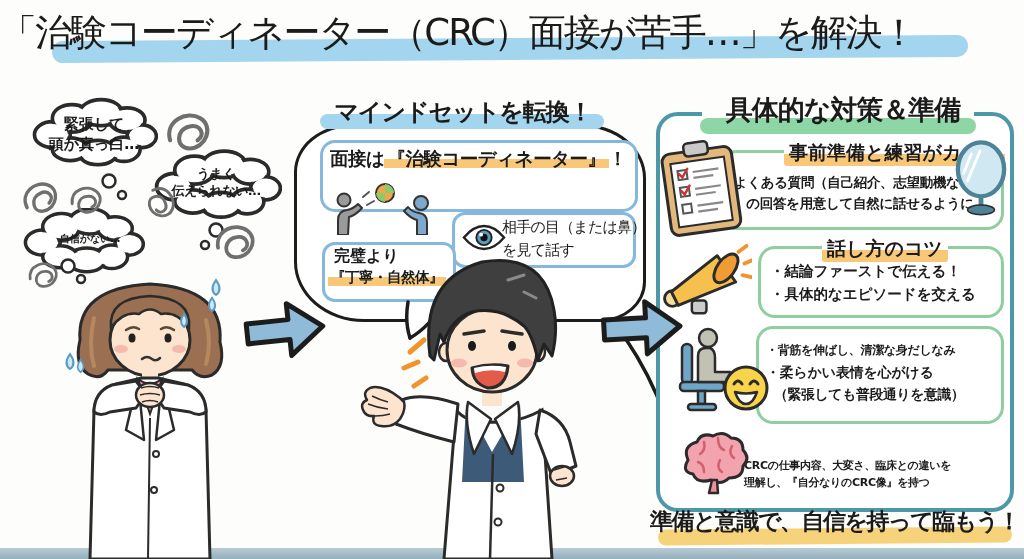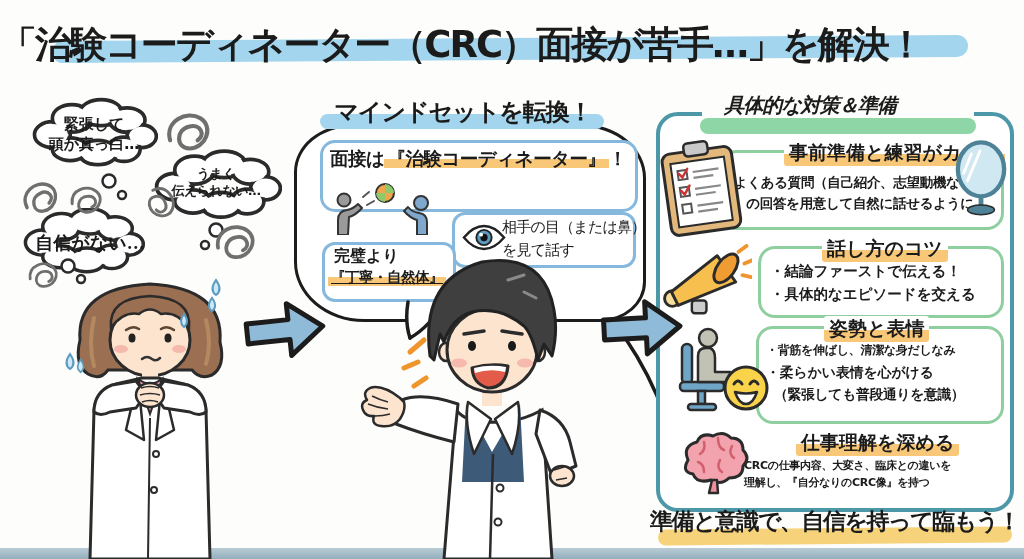--- a/index.html
+++ b/index.html
@@ -56,21 +56,21 @@
       <g id="blockArrow">
         <path d="M4,22 L46,22 L46,6 L80,32 L46,58 L46,42 L4,42 Z" fill="#8fbbd9" stroke="#1c1c1c" stroke-width="5" stroke-linejoin="round"></path>
       </g>
       <g id="dropShape">
         <path d="M8,0 Q15,10 8,15 Q1,10 8,0 Z" fill="#cde9f8" stroke="#5b9bc0" stroke-width="2"></path>
       </g>
     </defs>
   </svg>
 
   <div class="swoosh" style="left:52px;top:38px;width:916px;height:22px;background:#a3d6ee;transform:rotate(-0.4deg);"></div>
-  <h1 class="abs ctr nw" style="left:0;top:8px;width:871px;font-size:37px;font-weight:700;letter-spacing:-2px;margin-top:12px;">「治験コーディネーター（CRC）面接が苦手…」を解決！</h1>
+  <h1 class="abs ctr nw" style="left:0;top:8px;width:871px;font-size:37px;font-weight:400;letter-spacing:-2px;">「治験コーディネーター（CRC）面接が苦手…」を解決！</h1>
 
   <svg class="abs" style="left:28px;top:96px;" width="130" height="74" viewBox="0 0 160 84">
       <use href="#cloudShape"></use>
     </svg>
   <div class="cloud-text ctr pre" style="left:38px;top:115px;width:112px;font-size:15px;">緊張して
 頭が真っ白…</div>
   <svg class="abs" style="left:98px;top:172px;" width="34" height="34">
     <circle cx="11" cy="9" r="6.5" fill="#fff" stroke="#2b2b2b" stroke-width="2.5"></circle>
     <circle cx="24" cy="23" r="4" fill="#fff" stroke="#2b2b2b" stroke-width="2.5"></circle>
   </svg>
@@ -81,21 +81,21 @@
   <div class="cloud-text ctr pre" style="left:156px;top:166px;width:120px;font-size:13px;letter-spacing:-0.5px;">うまく
 伝えられない…</div>
   <svg class="abs" style="left:196px;top:222px;" width="34" height="34">
     <circle cx="20" cy="8" r="6.5" fill="#fff" stroke="#2b2b2b" stroke-width="2.5"></circle>
     <circle cx="9" cy="23" r="4" fill="#fff" stroke="#2b2b2b" stroke-width="2.5"></circle>
   </svg>
 
   <svg class="abs" style="left:18px;top:208px;" width="128" height="66" viewBox="0 0 160 84">
       <use href="#cloudShape"></use>
     </svg>
-  <div class="cloud-text ctr nw" style="left:24px;top:232px;width:132px;font-size:18px;font-family:Liberation Serif, serif;">自信がない…</div>
+  <div class="cloud-text ctr nw" style="left:24px;top:232px;width:132px;font-size:10px;">自信がない…</div>
   <svg class="abs" style="left:58px;top:258px;" width="34" height="34">
     <circle cx="10" cy="8" r="6.5" fill="#fff" stroke="#2b2b2b" stroke-width="2.5"></circle>
     <circle cx="23" cy="21" r="4" fill="#fff" stroke="#2b2b2b" stroke-width="2.5"></circle>
   </svg>
 
   <svg class="abs" style="left:160px;top:110px;" width="56" height="44" viewBox="0 0 34 32">
       <use href="#scribble"></use>
     </svg>
   <svg class="abs" style="left:16px;top:180px;transform:rotate(-12deg);" width="48" height="36" viewBox="0 0 34 32">
       <use href="#scribble"></use>
@@ -180,21 +180,21 @@
     <path d="M2,14 Q12,2 23,2 Q34,2 44,14 Q34,26 23,26 Q12,26 2,14 Z" fill="#fff" stroke="#222" stroke-width="2.5"></path>
     <circle cx="23" cy="14" r="8" fill="#5b9bc0" stroke="#222" stroke-width="2"></circle>
     <circle cx="23" cy="14" r="3.8" fill="#111"></circle>
     <circle cx="20" cy="11" r="2" fill="#fff"></circle>
   </svg>
   <div class="abs pre" style="left:502px;top:216px;font-size:15px;font-weight:400;letter-spacing:-0.8px;line-height:1.55;">相手の目（または鼻）
 を見て話す</div>
 
   <div class="bubble-box" style="left:322px;top:242px;width:128px;height:54px;border-radius:13px;"></div>
   <div class="abs nw" style="left:334px;top:246px;font-size:16px;font-weight:800;">完璧より</div>
-  <div class="abs nw mk-or" style="left:328px;top:268px;font-size:14.5px;font-weight:800;letter-spacing:-0.5px;text-decoration:underline;">『丁寧・自然体』</div>
+  <div class="abs nw mk-or" style="left:328px;top:268px;font-size:14.5px;font-weight:800;letter-spacing:-0.5px;">『丁寧・自然体』</div>
 
   <svg class="abs" style="left:398px;top:300px;" width="52" height="44">
     <path d="M10,2 L46,2 C38,16 24,30 12,38 C8,24 8,12 10,2 Z" fill="#fff"></path>
     <path d="M10,2 C8,14 8,26 12,38" fill="none" stroke="#1c1c1c" stroke-width="3.5" stroke-linecap="round"></path>
     <path d="M46,2 C38,16 26,30 12,38" fill="none" stroke="#1c1c1c" stroke-width="3.5" stroke-linecap="round"></path>
   </svg>
 
   <svg class="abs" style="left:360px;top:252px;" width="290" height="307" viewBox="0 0 290 307">
     <path d="M60,88 L48,100 L44,114 L36,130 L30,144 Q16,140 10,146 Q2,152 6,158 Q0,162 4,168 Q8,174 16,172 Q14,180 24,180 Q36,180 44,172 Q52,162 50,150 L58,128 Z" fill="#fff" stroke="#2b2b2b" stroke-width="3" stroke-linejoin="round" opacity="0"></path>
 
@@ -232,21 +232,21 @@
     <path d="M112,116 Q130,111 148,114 Q146,136 128,136 Q113,132 112,116 Z" fill="#e25c49" stroke="#2b2b2b" stroke-width="3" stroke-linejoin="round"></path>
     <path d="M114,116 Q130,112 146,115 L145,120 Q130,116 115,121 Z" fill="#fff"></path>
 
     <path d="M64,88 L50,100 M58,110 L44,116 M66,126 L54,134" stroke="#f0942d" stroke-width="5" stroke-linecap="round"></path>
   </svg>
 
   <div class="abs" style="left:656px;top:112px;width:350px;height:392px;border:4px solid #4d98a8;border-radius:22px;background:#fff;"></div>
 
   <div class="abs" style="left:702px;top:106px;width:272px;height:14px;background:#fdfdfb;"></div>
   <div class="swoosh" style="left:700px;top:118px;width:276px;height:16px;background:#8ed6a5;"></div>
-  <h2 class="abs ctr nw" style="left:639px;top:92px;width:342px;font-size:20px;font-weight:800;letter-spacing:-1px;font-style:italic;">具体的な対策＆準備</h2>
+  <h2 class="abs ctr nw" style="left:672px;top:92px;width:342px;font-size:27px;font-weight:800;letter-spacing:-1px;">具体的な対策＆準備</h2>
 
   <div class="green-box" style="left:720px;top:150px;width:278px;height:74px;"></div>
   <div class="sec-title" style="left:736px;top:140px;font-size:19px;">事前準備と練習がカギ！</div>
   <div class="abs ctr pre" style="left:726px;top:172px;width:268px;font-size:13.5px;font-weight:700;line-height:1.55;letter-spacing:-0.3px;">よくある質問（自己紹介、志望動機など）
 の回答を用意して自然に話せるように</div>
   <svg class="abs" style="left:662px;top:140px;transform:rotate(-8deg);" width="78" height="96" viewBox="0 0 78 96">
     <rect x="4" y="10" width="70" height="82" rx="8" fill="#e2b87c" stroke="#2b2b2b" stroke-width="3"></rect>
     <rect x="12" y="20" width="54" height="64" fill="#fff" stroke="#2b2b2b" stroke-width="2"></rect>
     <rect x="27" y="2" width="24" height="13" rx="4" fill="#c9c9c9" stroke="#2b2b2b" stroke-width="2.5"></rect>
     <rect x="18" y="28" width="9" height="9" fill="#fff" stroke="#555" stroke-width="2"></rect>
@@ -269,39 +269,37 @@
   <div class="abs bullet nw" style="left:770px;top:262px;font-size:14.5px;">・結論ファーストで伝える！</div>
   <svg class="abs" style="left:658px;top:244px;" width="94" height="76" viewBox="0 0 95 78">
     <circle cx="14" cy="56" r="8" fill="#f8de9a" stroke="#2b2b2b" stroke-width="3"></circle>
     <path d="M13,49 L60,12 L79,39 L20,63 Z" fill="#f6bf4e" stroke="#2b2b2b" stroke-width="3" stroke-linejoin="round"></path>
     <ellipse cx="69" cy="25" rx="9" ry="17" transform="rotate(36 69 25)" fill="#ef9d33" stroke="#2b2b2b" stroke-width="3"></ellipse>
     <rect x="34" y="58" width="15" height="13" rx="3" fill="#cccccc" stroke="#2b2b2b" stroke-width="2.5"></rect>
     <path d="M82,8 l8,-6 M88,20 l10,-4 M86,32 l9,2" stroke="#f0942d" stroke-width="4" stroke-linecap="round"></path>
   </svg>
 
   <div class="green-box" style="left:756px;top:326px;width:242px;height:92px;"></div>
-  <div class="sec-title" style="left:776px;top:316px;font-size:19px;">姿勢と表情</div>
   <div class="abs bullet nw" style="left:766px;top:342px;font-size:12px;letter-spacing:-0.3px;">・背筋を伸ばし、清潔な身だしなみ</div>
   <div class="abs bullet nw" style="left:774px;top:386px;font-size:13.8px;letter-spacing:-0.3px;">（緊張しても普段通りを意識）</div>
   <div class="abs bullet nw" style="left:766px;top:364px;font-size:13.8px;">・柔らかい表情を心がける</div>
   <svg class="abs" style="left:678px;top:326px;" width="58" height="86" viewBox="0 0 58 86">
     <rect x="4" y="18" width="10" height="40" rx="5" fill="#6fa6c8" stroke="#2b2b2b" stroke-width="2.5"></rect>
     <rect x="2" y="56" width="44" height="9" rx="4" fill="#6fa6c8" stroke="#2b2b2b" stroke-width="2.5"></rect>
     <rect x="20" y="65" width="7" height="13" fill="#6fa6c8" stroke="#2b2b2b" stroke-width="2.5"></rect>
     <rect x="10" y="78" width="28" height="6" rx="3" fill="#6fa6c8" stroke="#2b2b2b" stroke-width="2.5"></rect>
     <circle cx="30" cy="12" r="9" fill="#c2c2b4" stroke="#2b2b2b" stroke-width="2.5"></circle>
     <path d="M20,56 L20,30 Q20,22 28,22 L32,22 Q37,24 37,32 L37,46 L52,46 L52,56 L46,56 L46,56 Z" fill="#c2c2b4" stroke="#2b2b2b" stroke-width="2.5" stroke-linejoin="round"></path>
   </svg>
   <svg class="abs" style="left:722px;top:364px;" width="48" height="48" viewBox="0 0 48 48">
     <circle cx="24" cy="24" r="21" fill="#f9d44a" stroke="#2b2b2b" stroke-width="3"></circle>
     <path d="M12,20 Q16,14 20,20 M28,20 Q32,14 36,20" fill="none" stroke="#2b2b2b" stroke-width="3" stroke-linecap="round"></path>
     <path d="M13,28 Q24,31 35,28 Q31,40 24,40 Q17,40 13,28 Z" fill="#fff" stroke="#2b2b2b" stroke-width="2.5" stroke-linejoin="round"></path>
   </svg>
 
-  <div class="sec-title" style="left:748px;top:430px;font-size:19px;background:linear-gradient(transparent 0 52%, #f8c878 52% 100%);">仕事理解を深める</div>
   <div class="abs pre" style="left:744px;top:458px;width:262px;font-size:11px;font-weight:700;line-height:1.5;letter-spacing:-0.3px;">CRCの仕事内容、大変さ、臨床との違いを
 理解し、『自分なりのCRC像』を持つ</div>
   <svg class="abs" style="left:674px;top:430px;" width="76" height="68" viewBox="0 0 76 68">
     <path d="M14,30 Q8,16 23,12 Q27,2 39,6 Q49,0 57,8 Q69,8 69,20 Q77,28 69,36 Q69,48 55,48 Q47,56 37,50 Q23,54 19,44 Q7,42 14,30 Z" fill="#f2a3ad" stroke="#2b2b2b" stroke-width="3" stroke-linejoin="round"></path>
     <path d="M30,12 Q32,20 26,24 M44,8 Q44,18 50,20 M58,16 Q54,24 60,28 M24,32 Q30,34 30,42 M46,30 Q42,38 48,42" fill="none" stroke="#d1606e" stroke-width="2.5" stroke-linecap="round"></path>
     <path d="M38,50 L35,63 L44,63 L43,50 Z" fill="#ee8f9b" stroke="#2b2b2b" stroke-width="2.5" stroke-linejoin="round"></path>
   </svg>
 
   <svg class="abs" style="left:600px;top:296px;transform:rotate(-3deg);" width="84" height="64" viewBox="0 0 84 64">
       <use href="#blockArrow"></use>

